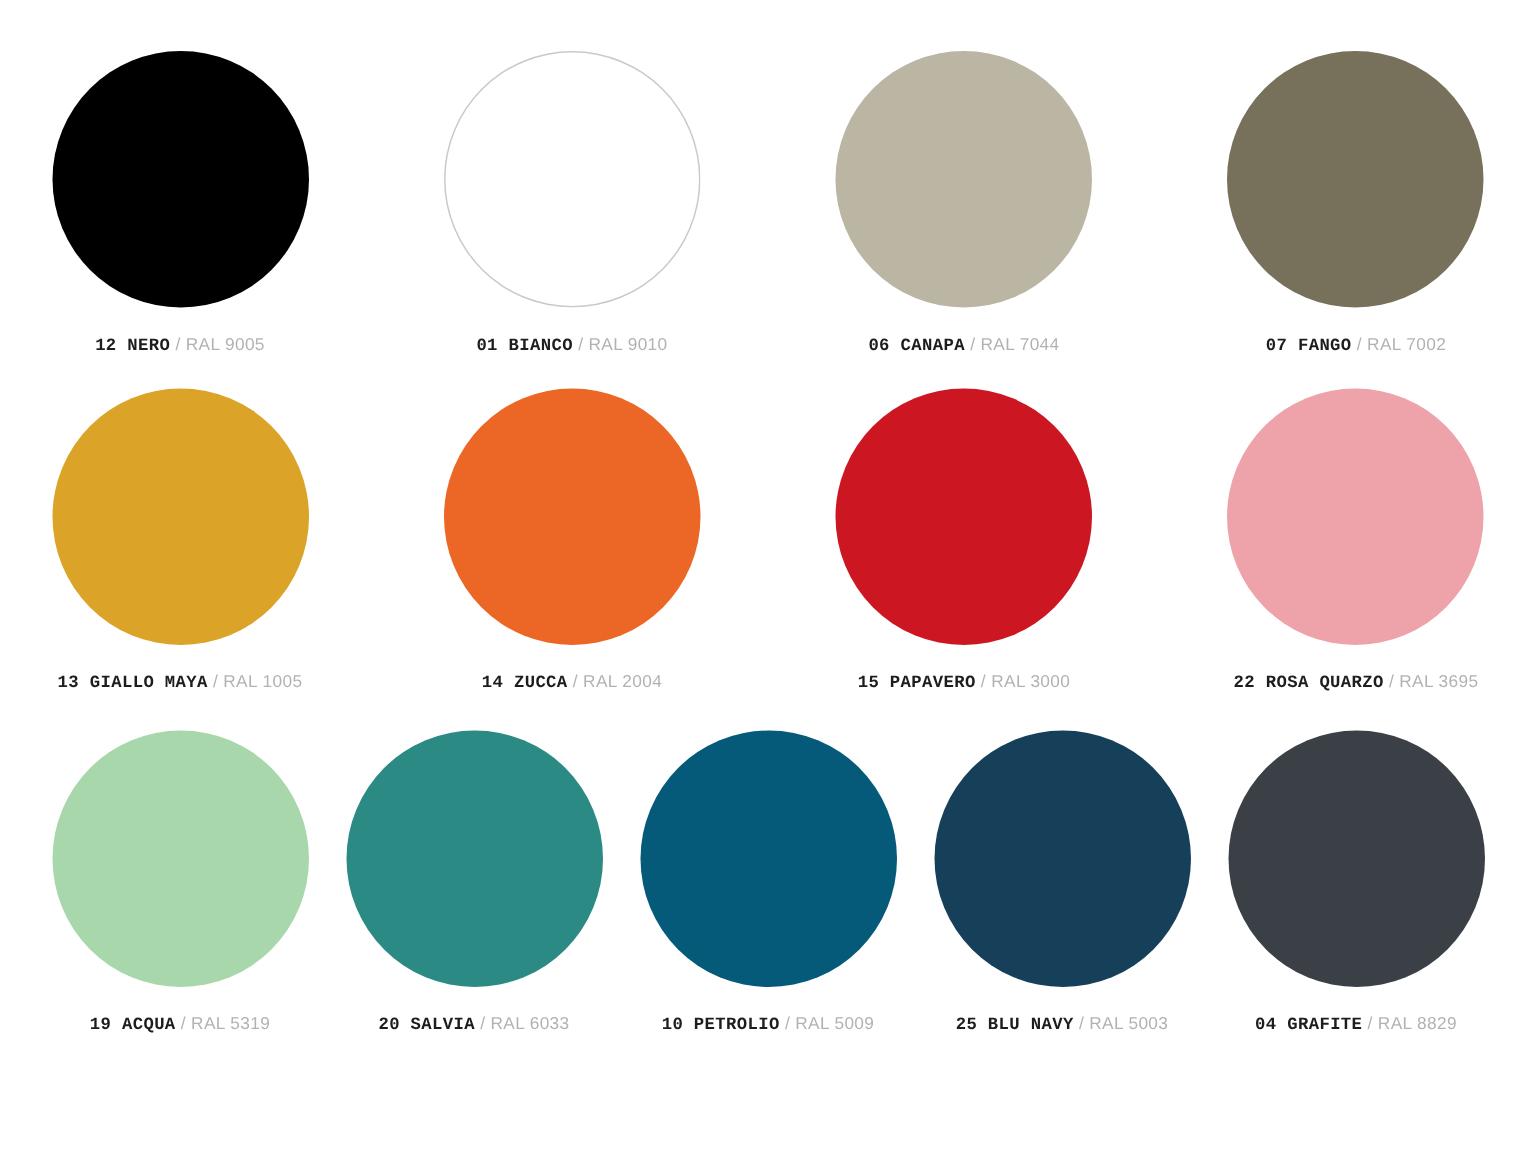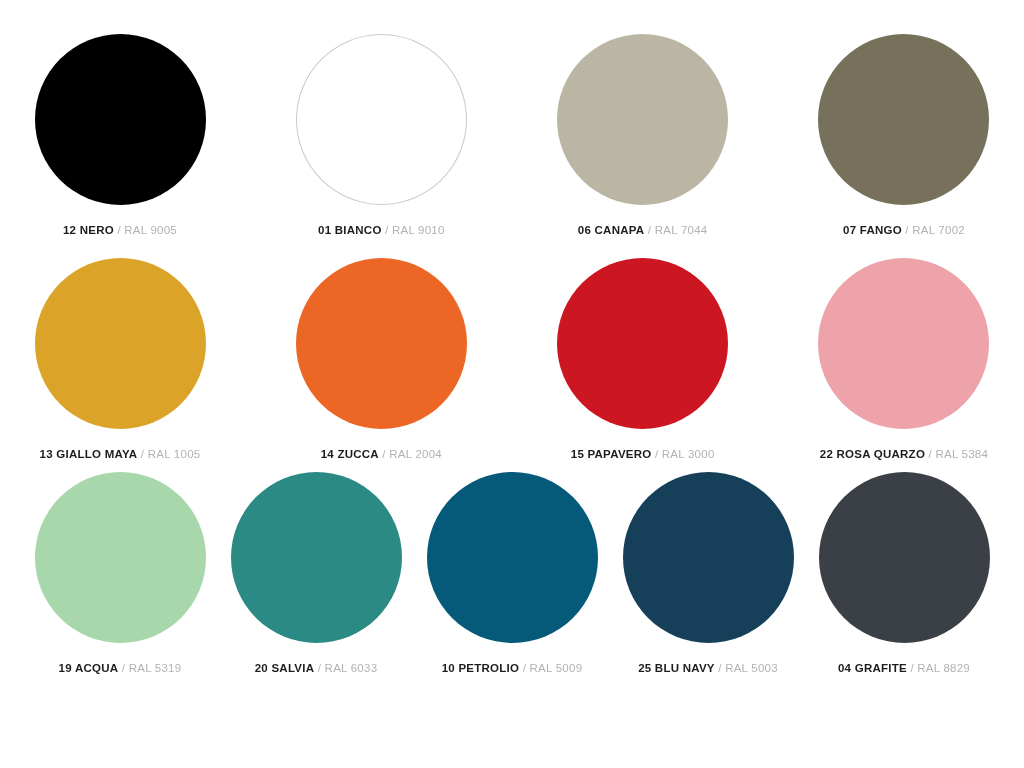--- a/index.html
+++ b/index.html
@@ -26,21 +26,21 @@
   }
   .swatch-row {
     display: flex;
     flex-direction: row;
     justify-content: space-between;
     align-items: flex-start;
     width: 980px;
     margin: 0 auto;
   }
   .swatch-row.row-1 { margin-bottom: 21px; }
-  .swatch-row.row-2 { margin-bottom: 12px; }
+  .swatch-row.row-2 { margin-bottom: 25px; }
   .swatch-cell {
     width: 196px;
     display: flex;
     flex-direction: column;
     align-items: center;
   }
   .swatch-disc {
     width: 171px;
     height: 171px;
     border-radius: 50%;
@@ -53,20 +53,21 @@
     margin-top: 19px;
     font-size: 11.5px;
     letter-spacing: 0.25px;
     white-space: nowrap;
     line-height: 1.1;
     text-align: center;
   }
   .swatch-label .name {
     color: #1d1d1b;
     font-weight: bold;
+    font-family: Liberation Mono, monospace;
   }
   .swatch-label .code {
     color: #b2b2b2;
     font-weight: normal;
   }
 </style>
 </head>
 <body>
 
 <div id="palette-sheet">
@@ -121,21 +122,21 @@
       <div class="swatch-disc" style="background-color: rgb(204, 23, 34);"></div>
       <div class="swatch-label">
         <span class="name">15 PAPAVERO</span>
         <span class="code">/ RAL 3000</span>
       </div>
     </div>
     <div class="swatch-cell">
       <div class="swatch-disc" style="background-color: rgb(237, 163, 169);"></div>
       <div class="swatch-label">
         <span class="name">22 ROSA QUARZO</span>
-        <span class="code">/ RAL 5384</span>
+        <span class="code">/ RAL 3695</span>
       </div>
     </div>
   </div>
 
   <div class="swatch-row row-3">
     <div class="swatch-cell">
       <div class="swatch-disc" style="background-color: rgb(168, 215, 172);"></div>
       <div class="swatch-label">
         <span class="name">19 ACQUA</span>
         <span class="code">/ RAL 5319</span>

